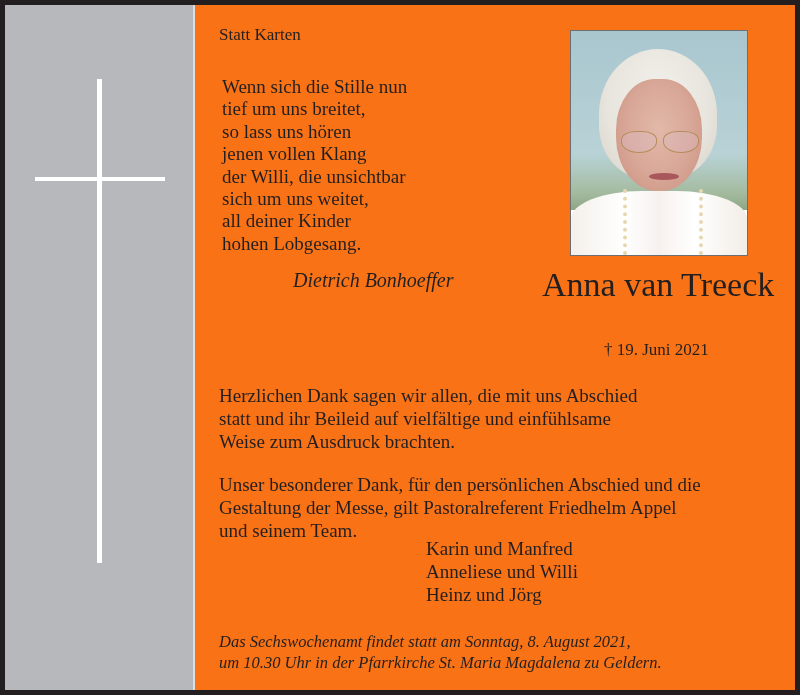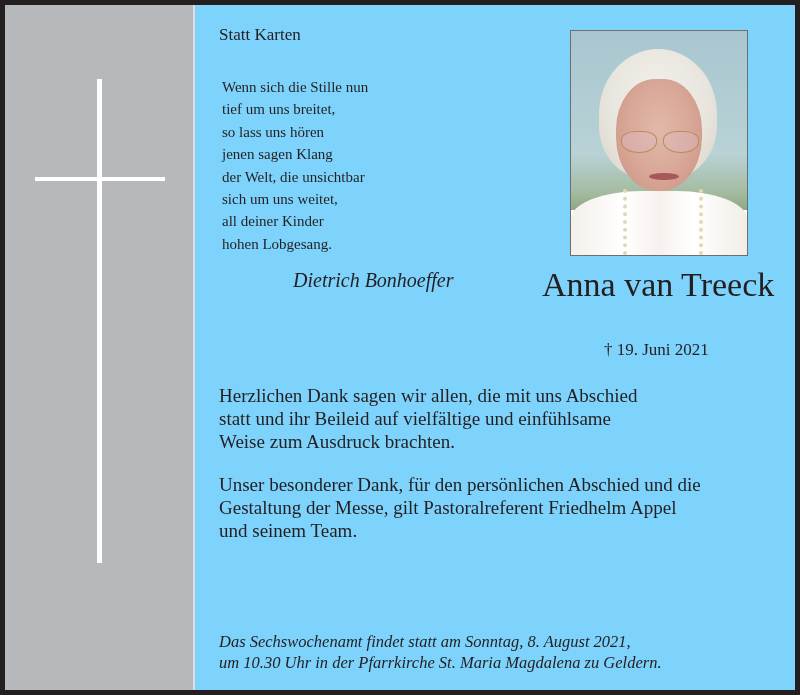--- a/index.html
+++ b/index.html
@@ -8,21 +8,21 @@
       background: #231f20;
       position: relative;
       overflow: hidden;
       font-family: "Liberation Serif", serif;
       color: #231f20;
     }
     .card {
       position: absolute;
       left: 5px; top: 5px;
       width: 790px; height: 685px;
-      background: #7dd3fc;
+      background: #f97316;
     }
     .side-panel {
       position: absolute;
       left: 0; top: 0;
       width: 188px; height: 685px;
       background: #b7b8bc;
       border-right: 2px solid #dcdde0;
     }
     .cross-vertical {
       position: absolute;
@@ -36,21 +36,21 @@
       width: 130px; height: 4px;
       background: #ffffff;
     }
     .abs { position: absolute; white-space: nowrap; }
     .statt {
       left: 214px; top: 20px;
       font-size: 17px;
     }
     .poem {
       left: 217px; top: 71px;
-      font-size: 15px;
+      font-size: 19px;
       line-height: 22.4px;
     }
     .poem div { white-space: nowrap; }
     .poem-author {
       left: 288px; top: 264px;
       font-size: 20px;
       font-style: italic;
     }
     .photo {
       position: absolute;
@@ -148,22 +148,22 @@
       <div class="cross-horizontal"></div>
     </div>
   </div>
 
   <div class="abs statt">Statt Karten</div>
 
   <div class="abs poem">
     <div>Wenn sich die Stille nun</div>
     <div>tief um uns breitet,</div>
     <div>so lass uns hören</div>
-    <div>jenen sagen Klang</div>
-    <div>der Welt, die unsichtbar</div>
+    <div>jenen vollen Klang</div>
+    <div>der Willi, die unsichtbar</div>
     <div>sich um uns weitet,</div>
     <div>all deiner Kinder</div>
     <div>hohen Lobgesang.</div>
   </div>
 
   <div class="abs poem-author">Dietrich Bonhoeffer</div>
 
   <div class="photo">
     <div class="photo-body"></div>
     <div class="photo-pearls"></div>
@@ -183,19 +183,24 @@
       <span>statt und ihr Beileid auf vielfältige und einfühlsame</span><br>
       <span>Weise zum Ausdruck brachten.</span>
     </p>
     <p>
       <span>Unser besonderer Dank, für den persönlichen Abschied und die</span><br>
       <span>Gestaltung der Messe, gilt Pastoralreferent Friedhelm Appel</span><br>
       <span>und seinem Team.</span>
     </p>
   </div>
 
+  <div class="abs signers">
+    <div>Karin und Manfred</div>
+    <div>Anneliese und Willi</div>
+    <div>Heinz und Jörg</div>
+  </div>
 
   <div class="abs notice">
     <div>Das Sechswochenamt findet statt am Sonntag, 8. August 2021,</div>
     <div>um 10.30 Uhr in der Pfarrkirche St. Maria Magdalena zu Geldern.</div>
   </div>
 
 </div>
 
 </body></html>

